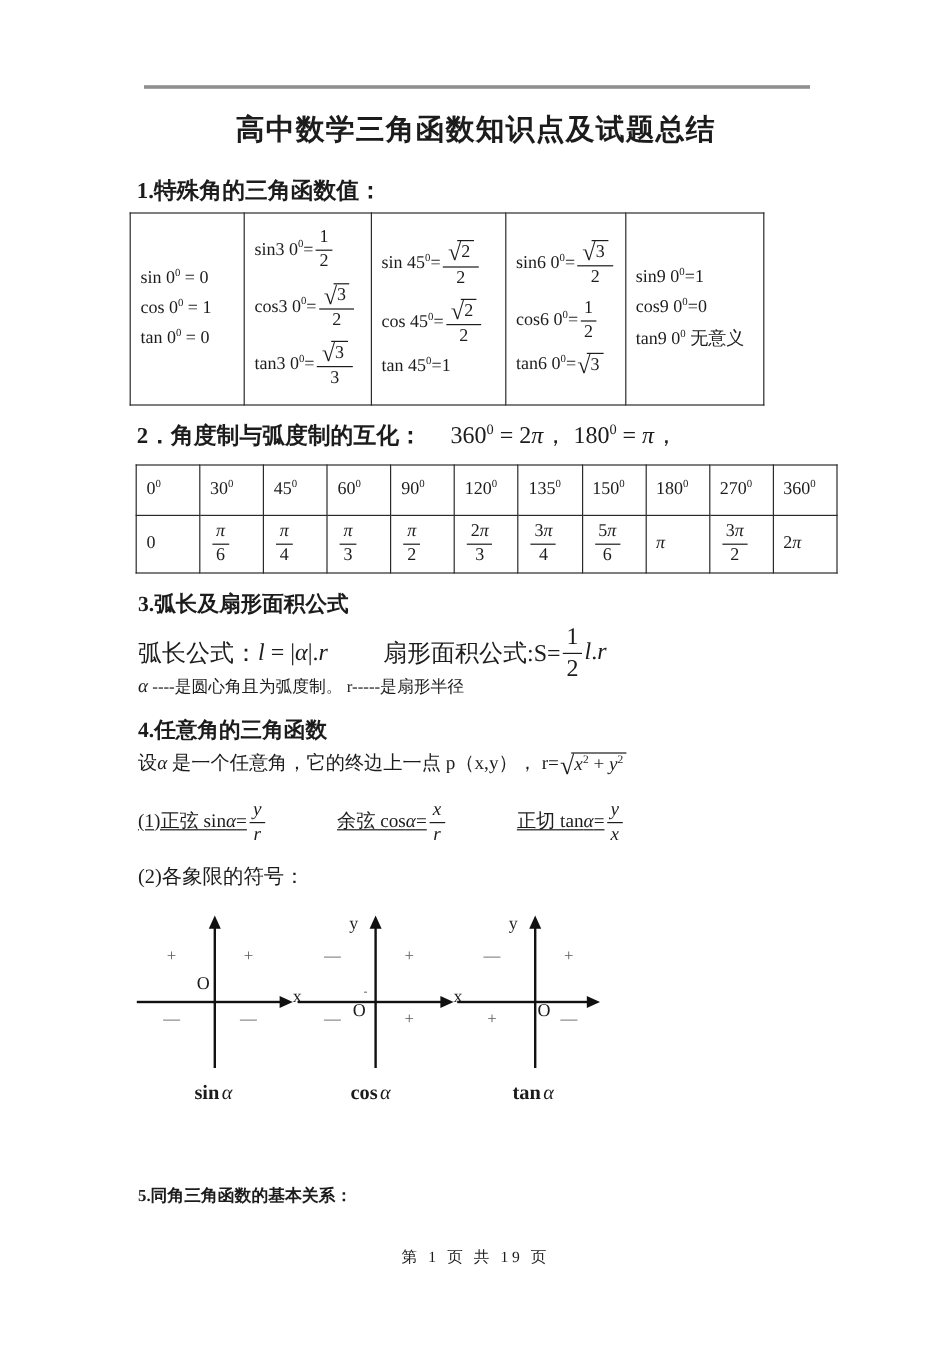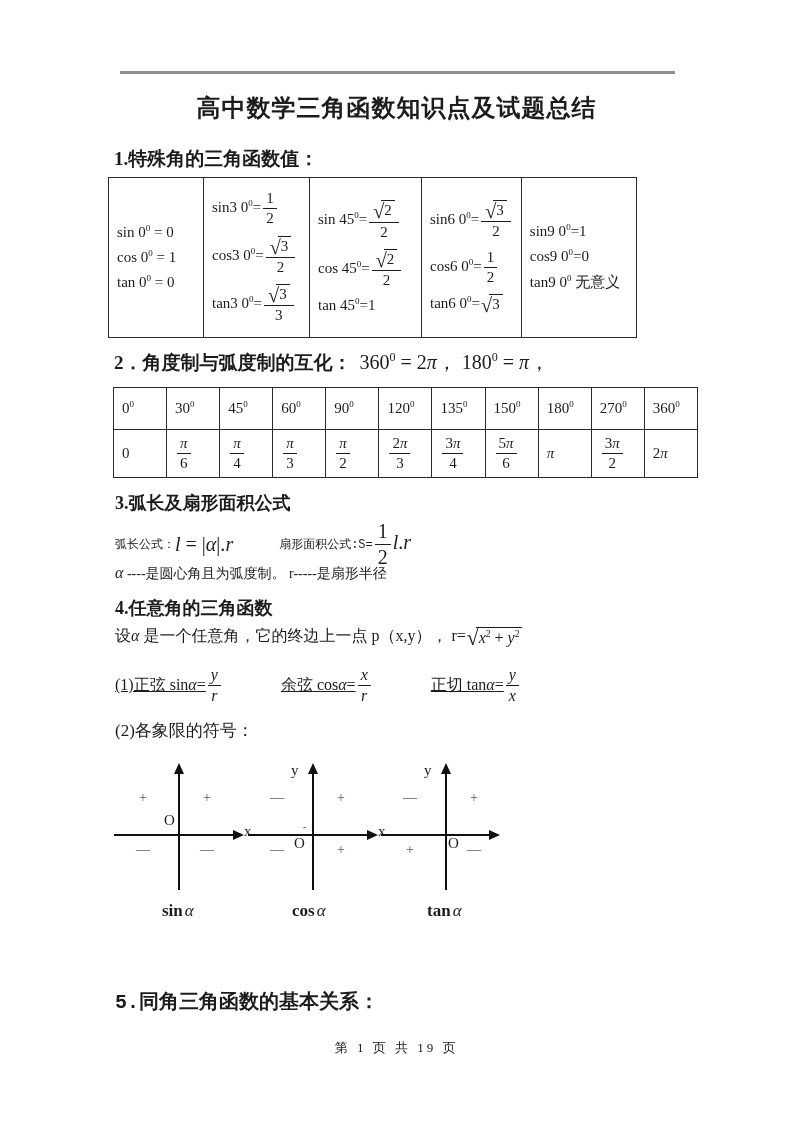--- a/index.html
+++ b/index.html
@@ -8,21 +8,21 @@
   .page *{box-sizing:border-box;}
 
   .top-rule{position:absolute;left:120px;top:71px;width:555px;height:2.5px;background:#8f8f8f;}
   .title{position:absolute;left:0;top:92px;width:100%;margin:0;text-align:center;
          font-size:24px;font-weight:bold;letter-spacing:1px;}
 
   .h{position:absolute;font-weight:bold;}
   .h1{left:114px;top:146px;font-size:19px;}
   .h3{left:115px;top:491px;font-size:18px;}
   .h4{left:115px;top:596px;font-size:18px;}
-  .h5{left:115px;top:988px;font-size:20px;font-family:Liberation Mono, monospace;}
+  .h5{left:115px;top:988px;font-size:14px;}
 
   table{border-collapse:collapse;table-layout:fixed;}
   td{border:1px solid #2b2b2b;}
 
   .t1{position:absolute;left:108px;top:177px;}
   .t1 td{vertical-align:middle;padding:4px 8px;height:158px;}
   .t1 .formula{margin:8px 0;font-size:15px;white-space:nowrap;}
 
   .t2{position:absolute;left:113px;top:387px;width:585px;}
   .t2 td{padding:2px 2px 2px 8px;font-size:15px;vertical-align:middle;white-space:nowrap;}
@@ -34,25 +34,25 @@
   sup{font-size:0.6em;line-height:0;}
 
   .frac{display:inline-block;vertical-align:middle;text-align:center;margin:0 2px;line-height:1.15;}
   .frac .num{display:block;padding:0 3px 1px;border-bottom:1px solid #1c1c1c;}
   .frac .den{display:block;padding:1px 3px 0;}
 
   .sqrt{display:inline-flex;vertical-align:middle;align-items:stretch;margin:0 1px;}
   .sqrt-sign{font-size:1.35em;line-height:1;align-self:flex-end;margin-right:-3px;transform:translateY(1px);}
   .sqrt-rad{border-top:1px solid #1c1c1c;padding:1px 3px 0 3px;}
 
-  .s2line{position:absolute;left:114px;top:349px;display:flex;align-items:center;gap:8px;white-space:nowrap;text-align:right;}
+  .s2line{position:absolute;left:114px;top:349px;display:flex;align-items:center;gap:24px;white-space:nowrap;text-align:right;}
   .s2line .h-inline{font-size:19px;font-weight:bold;}
 
   .s3line{position:absolute;left:115px;top:522px;display:flex;align-items:center;height:44px;white-space:nowrap;}
-  .cn18{font-size:12px;font-family:Liberation Mono, monospace;}
+  .cn18{font-size:20px;}
   .gap46{display:inline-block;width:46px;}
   .s3note{position:absolute;left:115px;top:564px;font-size:14px;}
   .s3note .mi{font-size:16px;}
 
   .s4intro{position:absolute;left:115px;top:626px;font-size:16px;white-space:nowrap;}
   .s4line1{position:absolute;left:115px;top:666px;font-size:16px;white-space:nowrap;text-decoration:underline;}
   .s4line2{position:absolute;left:115px;top:719px;font-size:17px;font-weight:normal;}
 
   .quad{position:absolute;width:140px;height:130px;top:762px;}
   .quad.d1{left:110px;}

